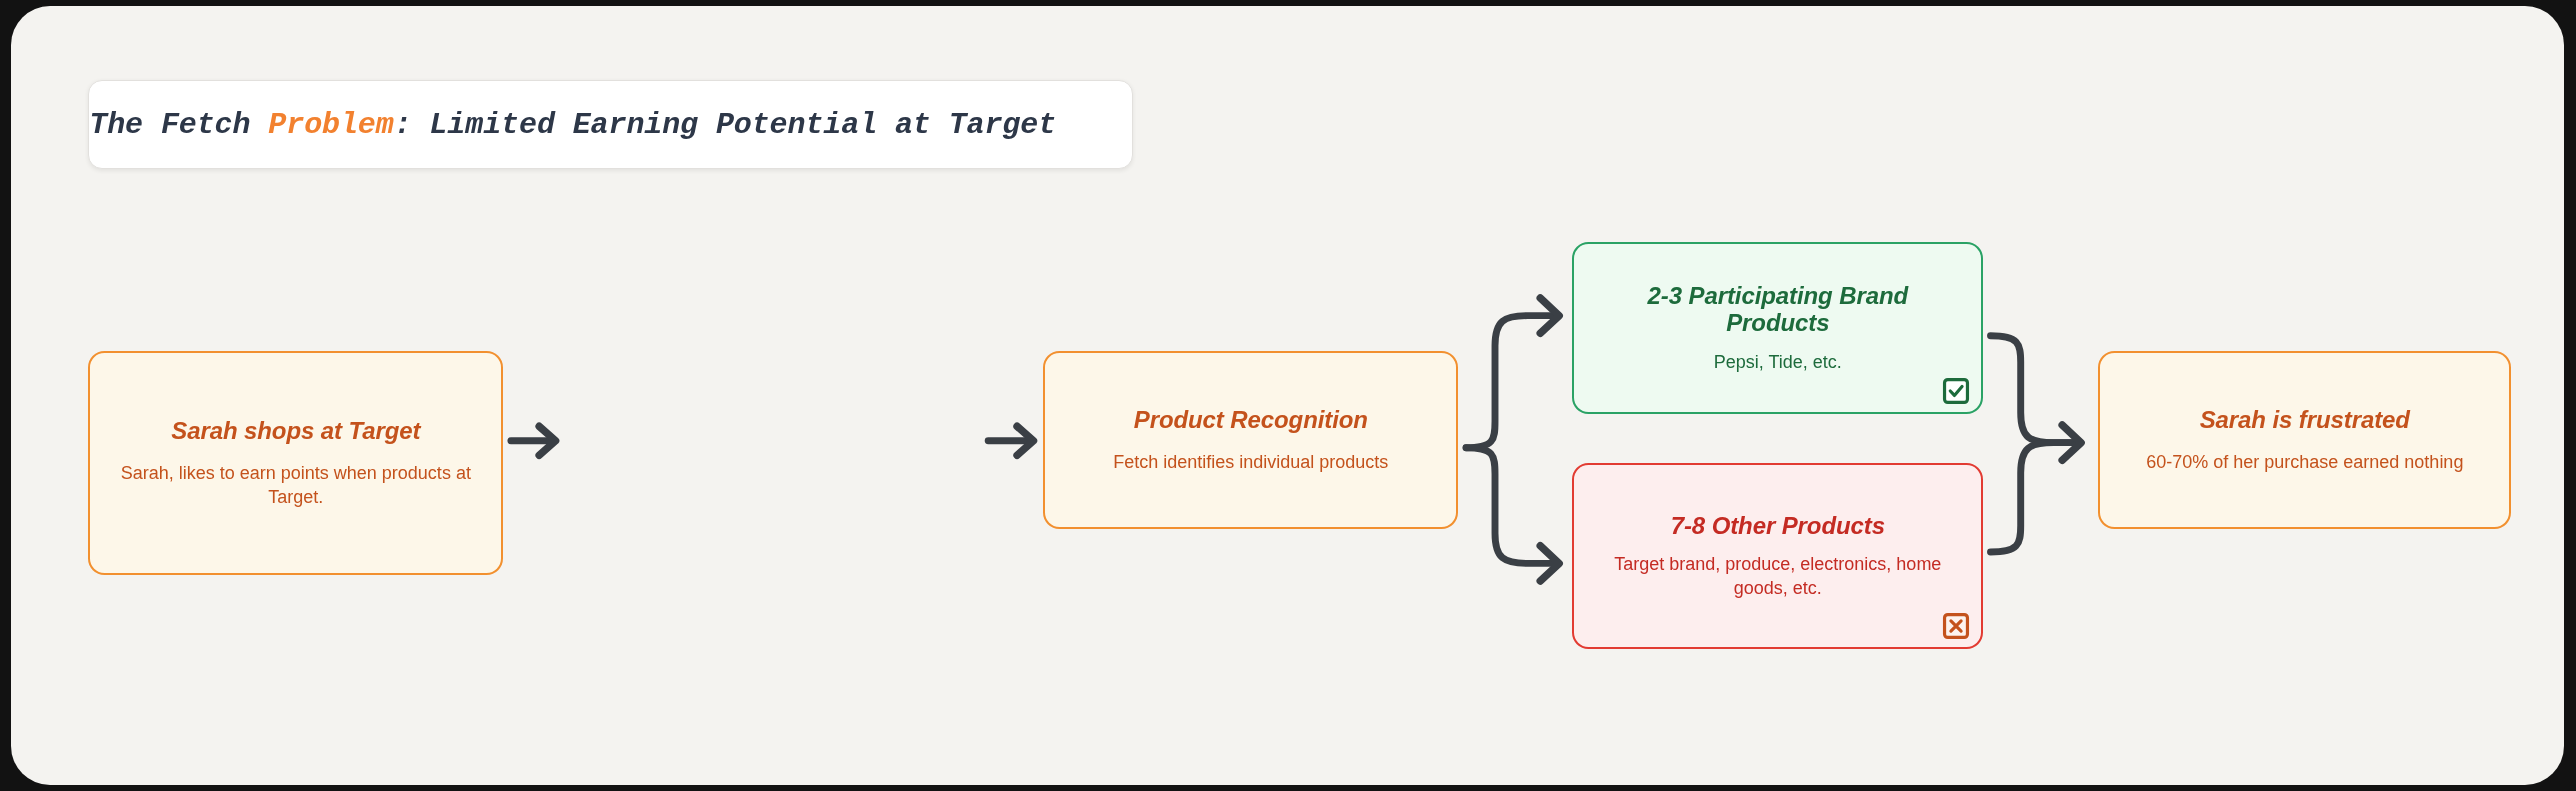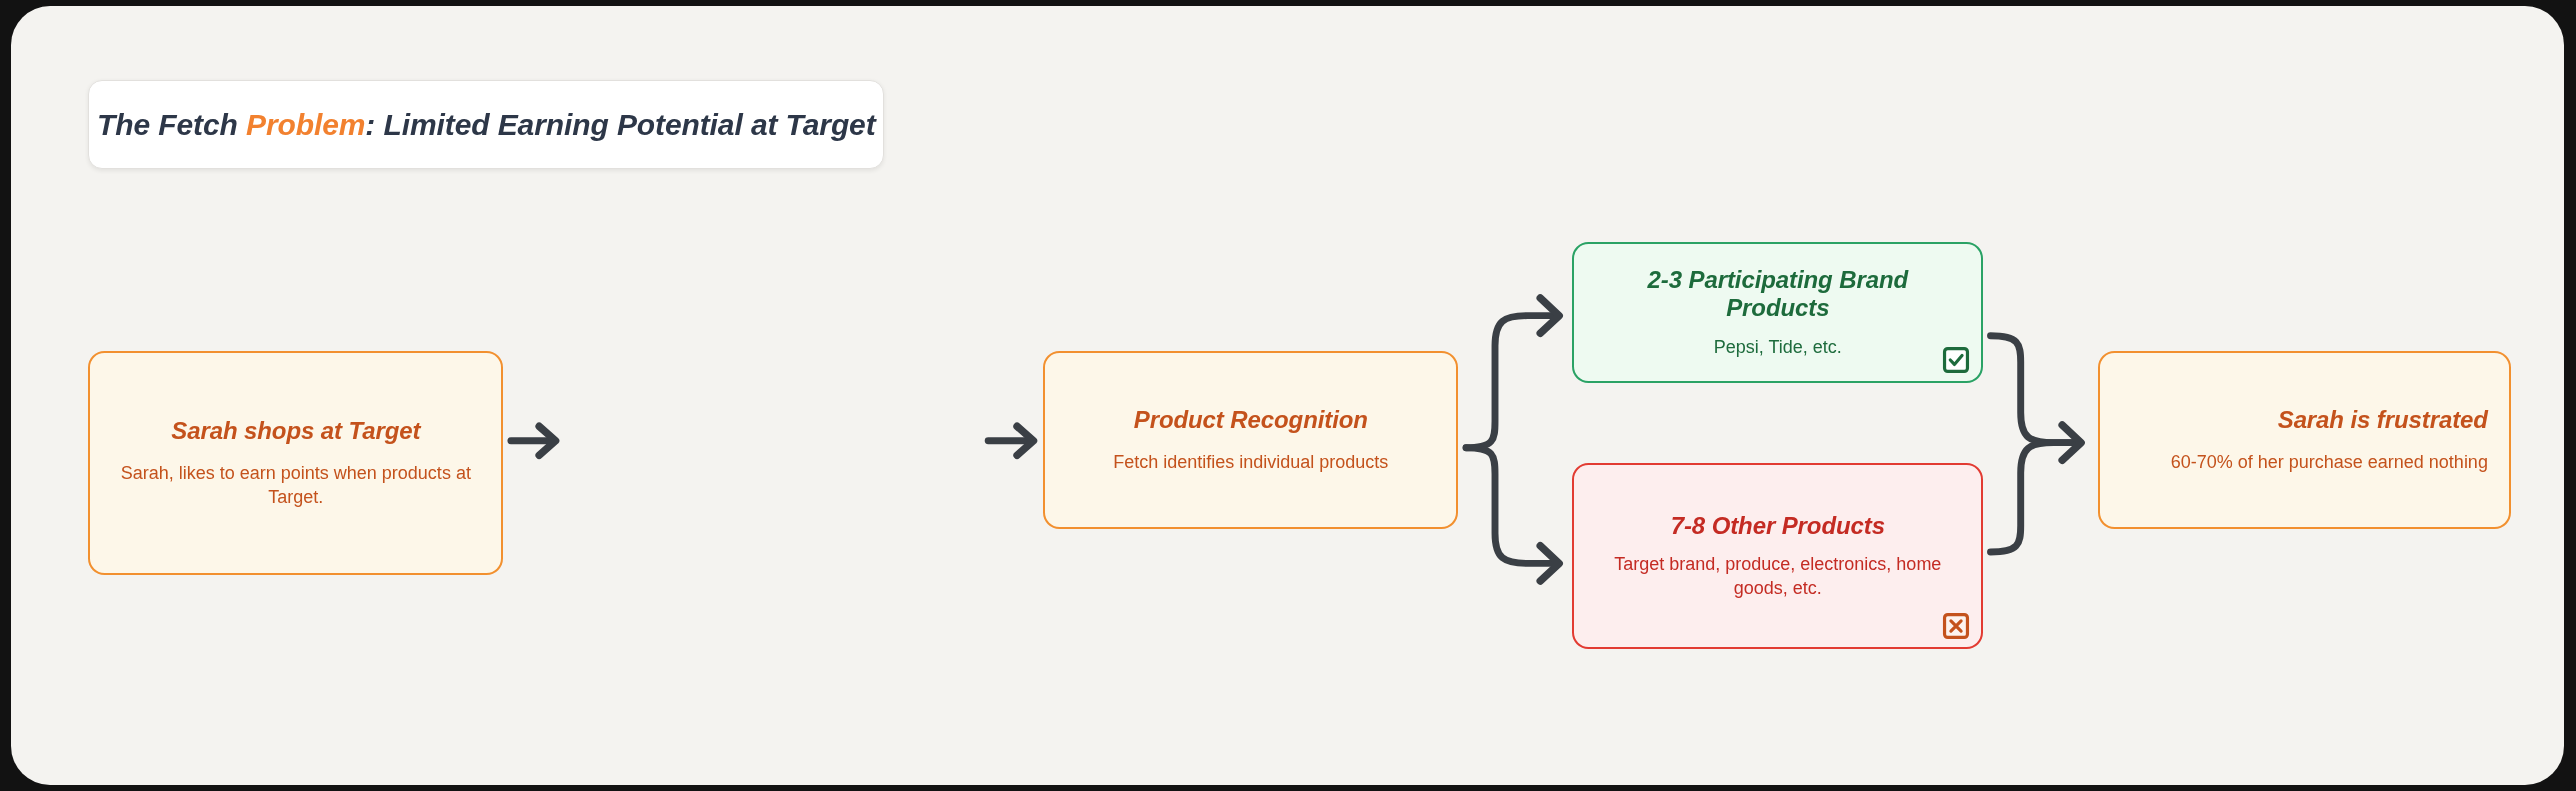--- a/index.html
+++ b/index.html
@@ -32,30 +32,31 @@
     background: #f4f3f0;
     border-radius: 39px;
     overflow: hidden;
   }
 
   
   #title-card {
     position: absolute;
     left: 77px;
     top: 74px;
-    width: 796px;
+    width: 1045px;
     height: 89px;
     background: #ffffff;
     border: 1.3px solid #e2e0dd;
     border-radius: 14px;
     box-shadow: 0 1.9px 4.4px rgba(0,0,0,0.07);
     box-sizing: border-box;
     display: flex;
     align-items: center;
-    justify-content: center;
+    justify-content: flex-start;
+    font-family: Liberation Mono, monospace;
   }
   #title-text {
     font-size: 30px;
     font-weight: bold;
     font-style: italic;
     color: #2d3748;
     white-space: nowrap;
     letter-spacing: -0.1px;
   }
   #title-text .hl { color: #f2812f; }
@@ -105,23 +106,23 @@
     border: 2.5px solid #e23b32;
     text-align: center;
   }
   .node.red .n-title { color: #c42b23; }
   .node.red .n-sub   { color: #c42b23; }
 
   
   #node-shops   { left: 77px;  top: 345px; width: 415px;  height: 224px; }
   #node-scans   { left: 554px;  top: 345px; width: 415px;  height: 178px; }
   #node-recog   { left: 1032px; top: 345px; width: 415px;  height: 178px; }
-  #node-brand   { left: 1561px; top: 236px; width: 411px;  height: 141px; }
+  #node-brand   { left: 1561px; top: 236px; width: 411px;  height: 172px; }
   #node-other   { left: 1561px; top: 457px; width: 411px;  height: 186px; }
-  #node-frust   { left: 2087px; top: 345px; width: 413px;  height: 178px; align-items: flex-end; }
+  #node-frust   { left: 2087px; top: 345px; width: 413px;  height: 178px; }
 
   #node-brand .n-sub { margin-top: 14px; }
   #node-other .n-sub { margin-top: 14px; }
 
   
   .status-icon {
     position: absolute;
     right: 11.3px;
     bottom: 7.5px;
     width: 28px;

